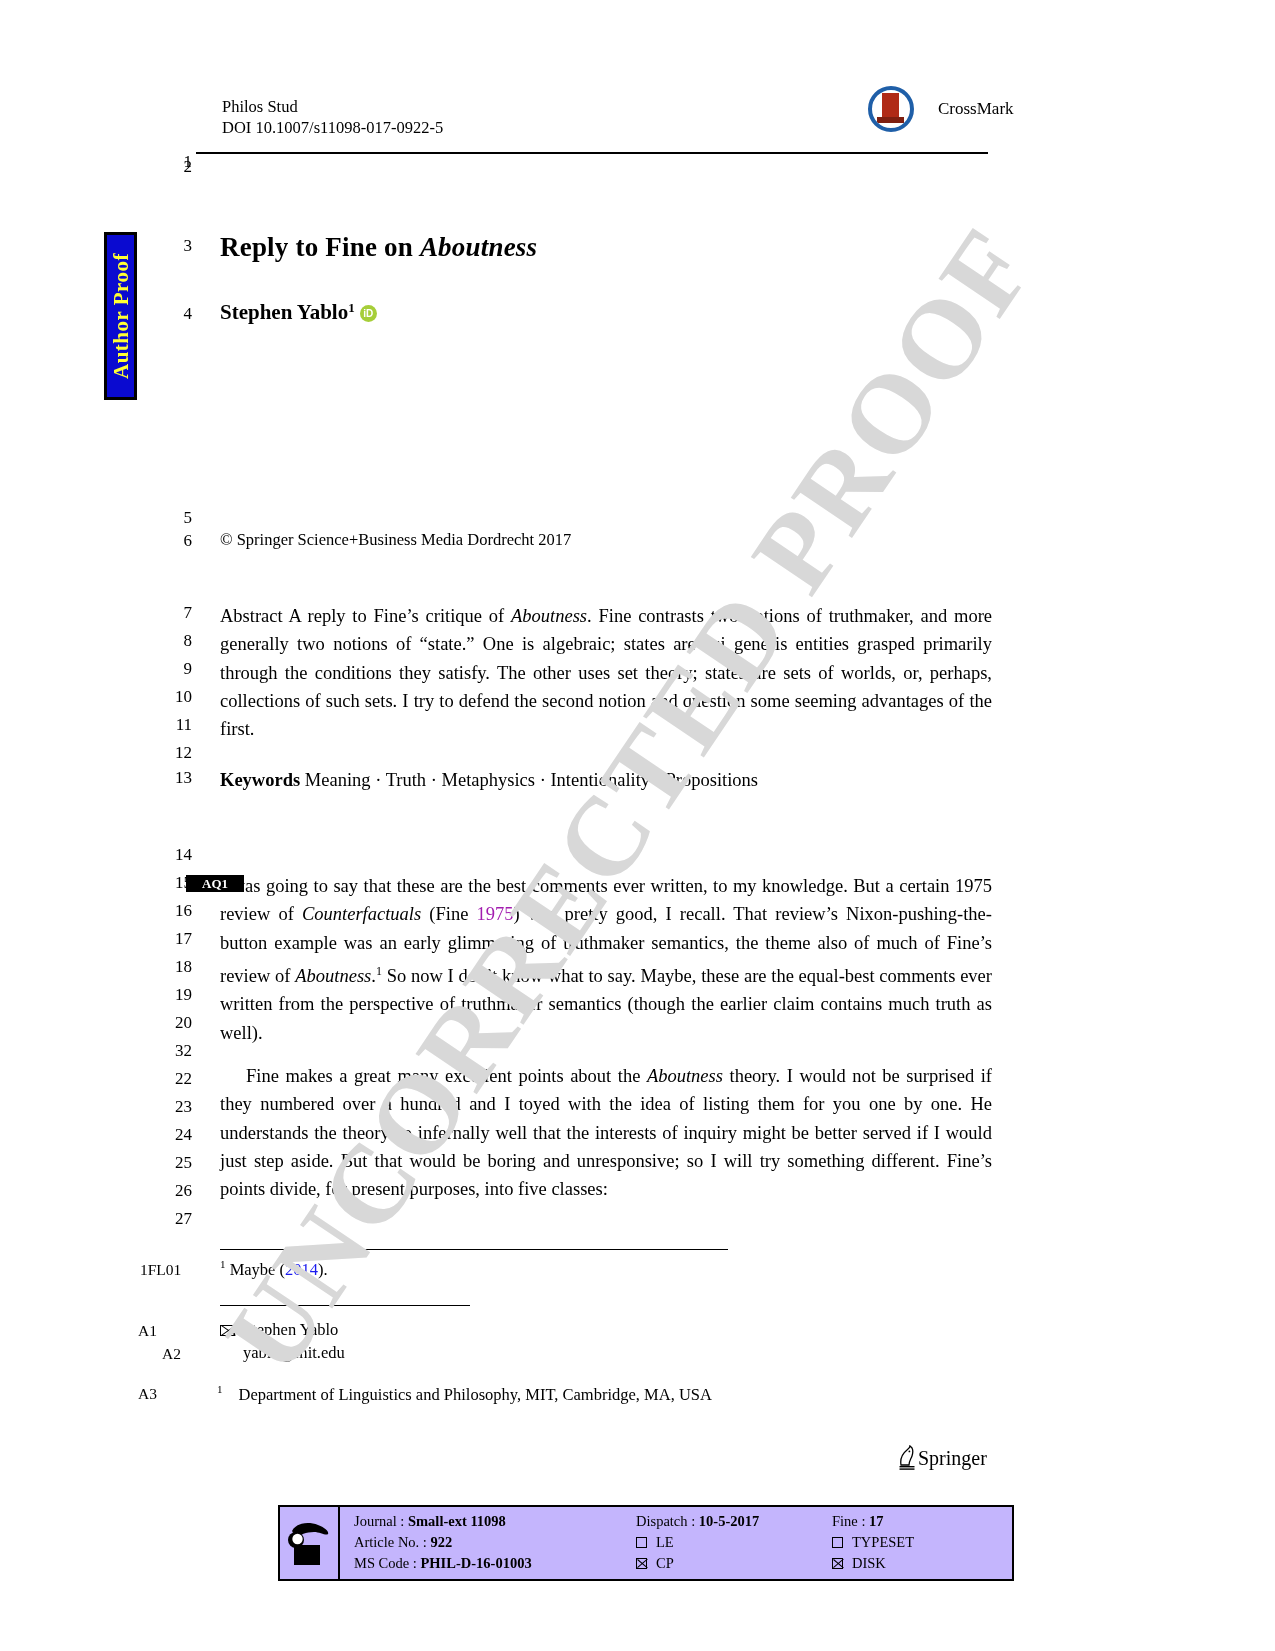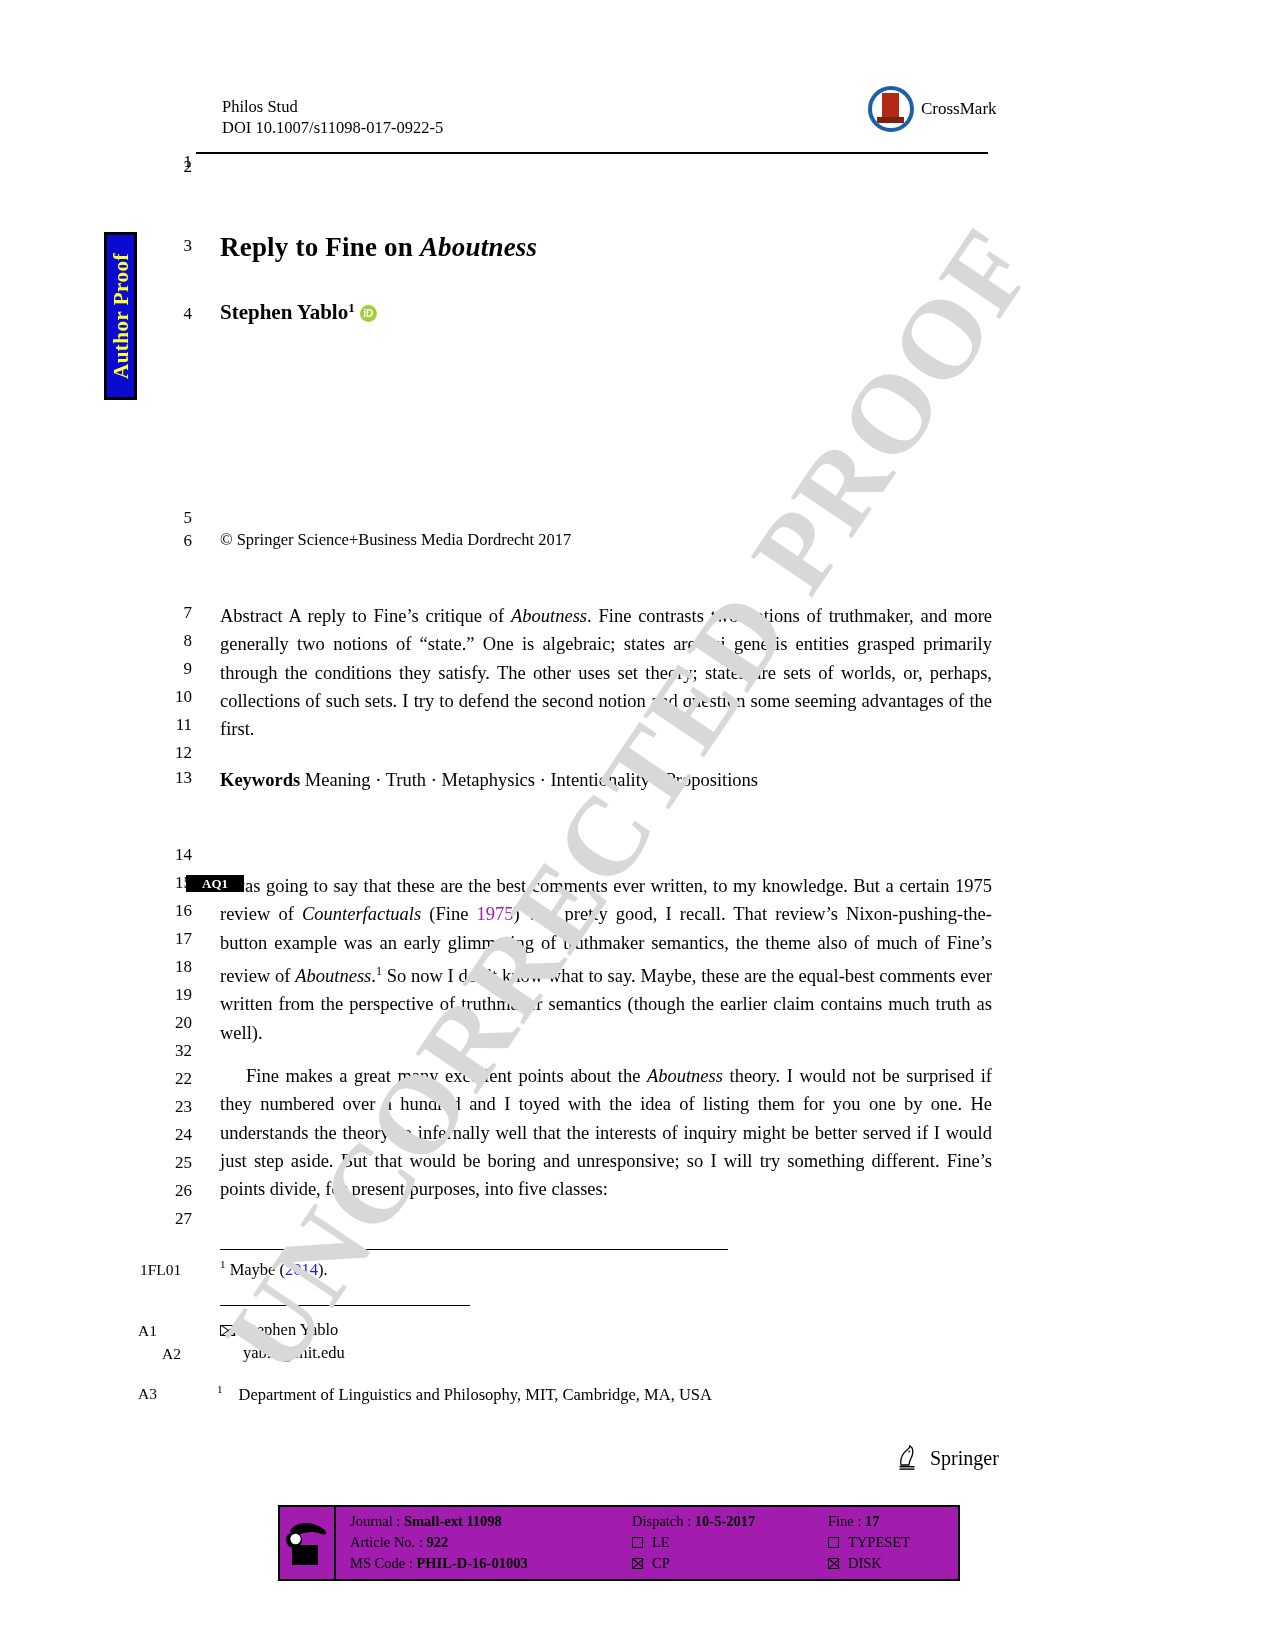--- a/index.html
+++ b/index.html
@@ -86,21 +86,21 @@
     background: #000000;
   }
 
   
   .crossmark {
     position: absolute;
     left: 868px;
     top: 86px;
     display: flex;
     align-items: center;
-    gap: 7px;
+    gap: 24px;
   }
   .cm-logo {
     width: 46px; height: 46px;
     border-radius: 50%;
     background: #ffffff;
     border: 4px solid #1f5fa8;
     box-sizing: border-box;
     position: relative;
     overflow: hidden;
   }
@@ -285,34 +285,34 @@
   .env::before { transform: rotate(35deg); }
   .env::after  { transform: rotate(-35deg); }
 
   
   .springer {
     position: absolute;
     left: 896px;
     top: 1445px;
     display: flex;
     align-items: center;
-    gap: 12px;
+    gap: 0;
     font-size: 20px;
   }
 
   
   .meta-table {
     position: absolute;
     left: 278px;
     top: 1505px;
-    width: 682px;
+    width: 736px;
     border: 2px solid #000;
     box-sizing: border-box;
     display: flex;
-    background: #a21caf;
+    background: #c4b5fd;
   }
   .meta-logo-cell {
     width: 86px;
     border-right: 2px solid #000;
     display: flex;
     align-items: center;
     justify-content: center;
     padding: 5px 0;
   }
   .meta-fields {

